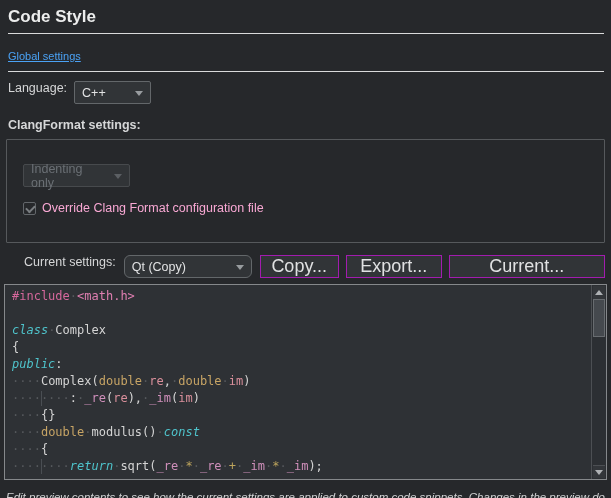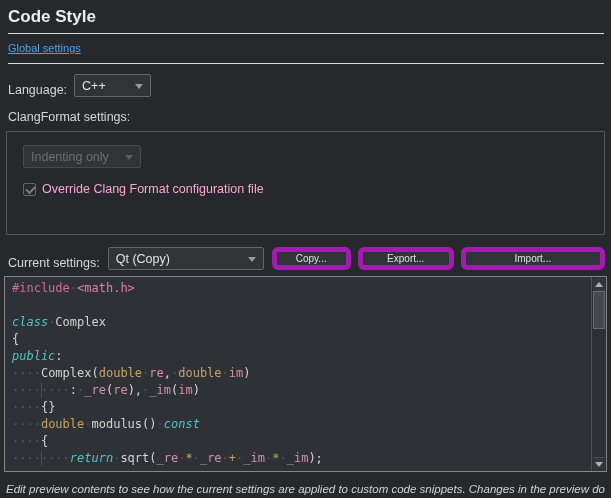--- a/index.html
+++ b/index.html
@@ -12,31 +12,31 @@
   }
   *{box-sizing:border-box; margin:0; padding:0;}
   html,body{width:611px; height:498px; overflow:hidden;}
   body{
     background:var(--bg); color:var(--fg);
     font-family:"Liberation Sans", sans-serif; font-size:12.5px;
     padding:0 5px;
   }
   .page-title{
     font-size:17px; font-weight:bold; color:#eceded;
-    margin:7px 2px 0 3px; padding-bottom:6px;
+    margin:7px 2px 8px 3px; padding-bottom:6px;
     border-bottom:1px solid var(--line);
   }
   .link-row{
     margin:0 2px 0 3px; padding:7px 0 8px; border-bottom:1px solid var(--line);
   }
   .link{color:var(--link); text-decoration:underline; cursor:pointer; font-size:11px;}
-  .row{display:flex; align-items:flex-end;}
+  .row{display:flex; align-items:flex-start;}
   .language-row{margin:9px 0 0 3px; height:24px;}
   .language-row .lbl{margin-right:7px;}
-  .section-label{margin:13px 0 0 3px;}
+  .section-label{margin:13px 0 0 3px;font-weight:bold;}
 
   
   .combo{
     position:relative; height:23px; background:var(--ctl-bg);
     border:1px solid var(--ctl-border); border-radius:2px;
     display:inline-flex; align-items:center;
     padding:0 22px 0 7px; color:#e2e3e4; cursor:pointer;
   }
   .combo .arrow{
     position:absolute; right:7px; top:50%; margin-top:-2px;
@@ -61,31 +61,31 @@
   }
   .checkbox.checked .box::after{
     content:""; position:absolute; left:2px; top:2px;
     width:7px; height:4px;
     border-left:2px solid #e8e9ea; border-bottom:2px solid #e8e9ea;
     transform:rotate(-45deg);
   }
   .checkbox.disabled{cursor:default; color:#f9a8d4;}
   .checkbox.disabled .box{border-color:#63676b;}
   .checkbox.disabled.checked .box::after{border-color:#7a7e82;}
-  .gb-combo{width:118px;}
+  .gb-combo{margin-top:11px; width:107px;justify-content:center;}
   .gb-check2{margin-top:14px;}
 
   
   .current-row{margin:12px 1px 0 3px; height:23px; gap:0;}
-  .current-row .lbl{margin-right:8px;}
-  .current-row .combo{width:156px;}
+  .current-row .lbl{margin-right:8px;margin-left:16px;}
+  .current-row .combo{width:128px;border-radius:6px;}
   .btn{
     height:23px; background:var(--ctl-bg); color:#e0e1e2;
-    border:5px solid #a21caf; border-radius:6px;
-    font-family:"Liberation Sans", sans-serif; font-size:10px;
+    border:1px solid #a21caf; border-radius:0;
+    font-family:"Liberation Sans", sans-serif; font-size:18px;
     cursor:pointer; padding:0 10px;
   }
   .btn-copy{margin-left:8px; width:79px;}
   .btn-remove{margin-left:7px; width:68px;}
   .btn-export{margin-left:7px; width:96px;}
   .btn-import{margin-left:7px; flex:1;}
 
   
   .editor{
     position:relative; margin:6px 0 0 -1px; width:603px; height:196px;
@@ -170,21 +170,21 @@
 </div>
 
 <div class="row current-row">
   <span class="lbl">Current settings:</span>
   <div class="combo">
     <span>Qt (Copy)</span>
     <span class="arrow"></span>
   </div>
   <button class="btn btn-copy">Copy...</button>
   <button class="btn btn-export">Export...</button>
-  <button class="btn btn-import">Import...</button>
+  <button class="btn btn-import">Current...</button>
 </div>
 
 <div class="editor">
   <div class="code"><div class="code-line"><span class="tk-pp">#include</span><span class="tk-ws">·</span><span class="tk-str">&lt;math.h&gt;</span></div><div class="code-line">&nbsp;</div><div class="code-line"><span class="tk-kw">class</span><span class="tk-ws">·</span><span class="tk-plain">Complex</span></div><div class="code-line"><span class="tk-plain">{</span></div><div class="code-line"><span class="tk-kw">public</span><span class="tk-plain">:</span></div><div class="code-line"><span class="tk-ws">····</span><span class="tk-plain">Complex(</span><span class="tk-type">double</span><span class="tk-ws">·</span><span class="tk-param">re</span><span class="tk-plain">,</span><span class="tk-ws">·</span><span class="tk-type">double</span><span class="tk-ws">·</span><span class="tk-param">im</span><span class="tk-plain">)</span></div><div class="code-line has-guide"><span class="tk-ws">········</span><span class="tk-plain">:</span><span class="tk-ws">·</span><span class="tk-field">_re</span><span class="tk-plain">(</span><span class="tk-param">re</span><span class="tk-plain">),</span><span class="tk-ws">·</span><span class="tk-field">_im</span><span class="tk-plain">(</span><span class="tk-param">im</span><span class="tk-plain">)</span></div><div class="code-line"><span class="tk-ws">····</span><span class="tk-plain">{}</span></div><div class="code-line"><span class="tk-ws">····</span><span class="tk-type">double</span><span class="tk-ws">·</span><span class="tk-plain">modulus()</span><span class="tk-ws">·</span><span class="tk-kw">const</span></div><div class="code-line"><span class="tk-ws">····</span><span class="tk-plain">{</span></div><div class="code-line has-guide"><span class="tk-ws">········</span><span class="tk-kw">return</span><span class="tk-ws">·</span><span class="tk-plain">sqrt(</span><span class="tk-field">_re</span><span class="tk-ws">·</span><span class="tk-op">*</span><span class="tk-ws">·</span><span class="tk-field">_re</span><span class="tk-ws">·</span><span class="tk-op">+</span><span class="tk-ws">·</span><span class="tk-field">_im</span><span class="tk-ws">·</span><span class="tk-op">*</span><span class="tk-ws">·</span><span class="tk-field">_im</span><span class="tk-plain">);</span></div></div>
   <div class="vscroll">
     <div class="sb-btn sb-up">
         <span class="sb-tri-up"></span>
       </div>
     <div class="sb-thumb"></div>
     <div class="sb-btn sb-down">

